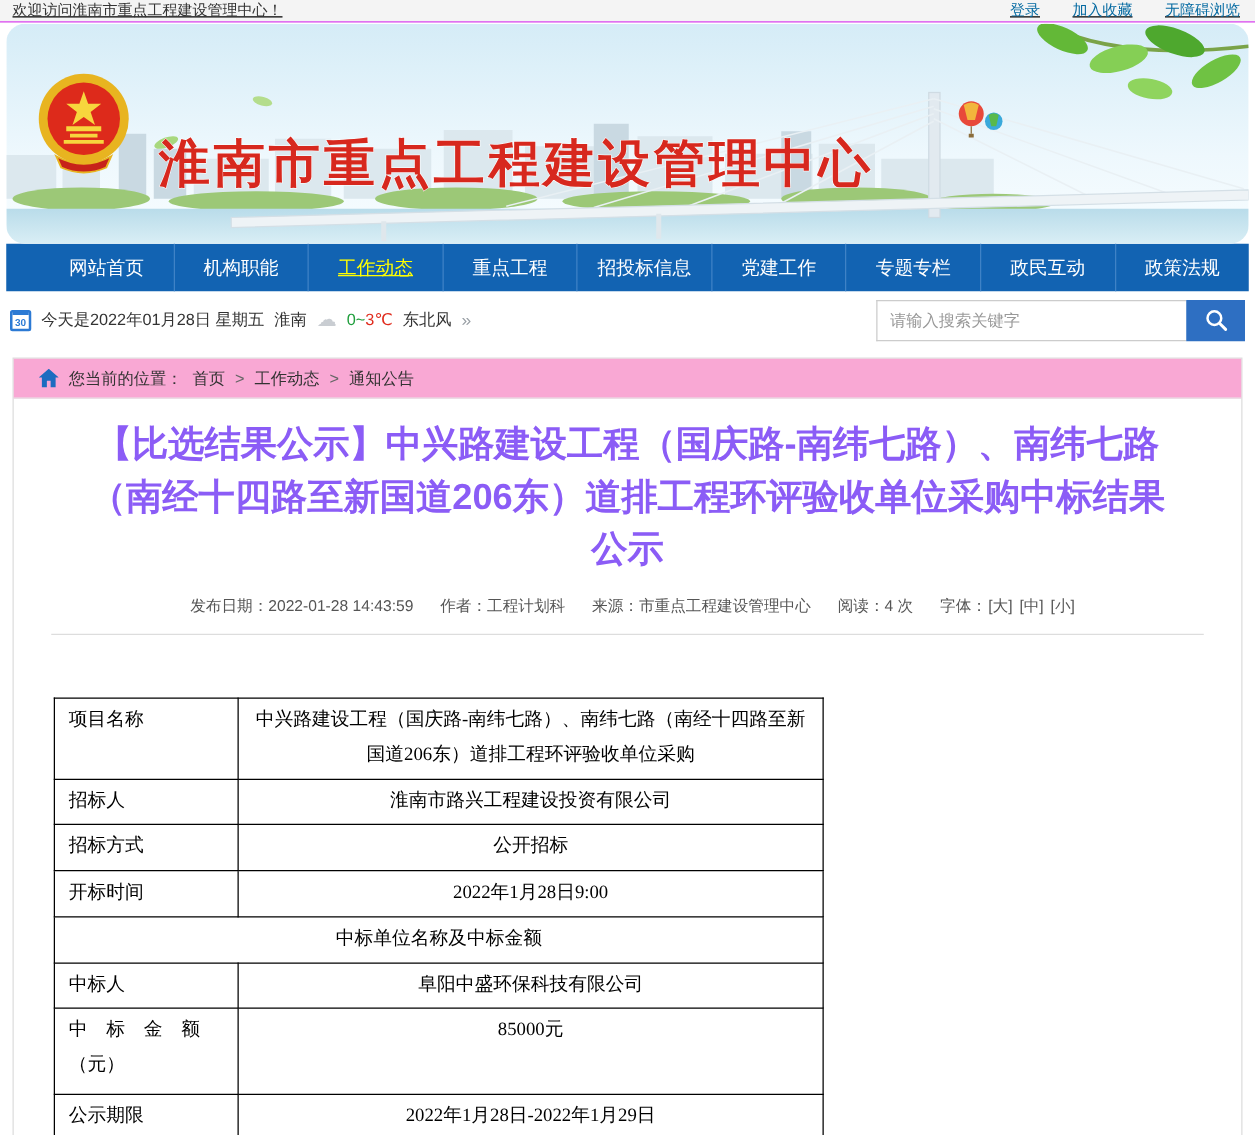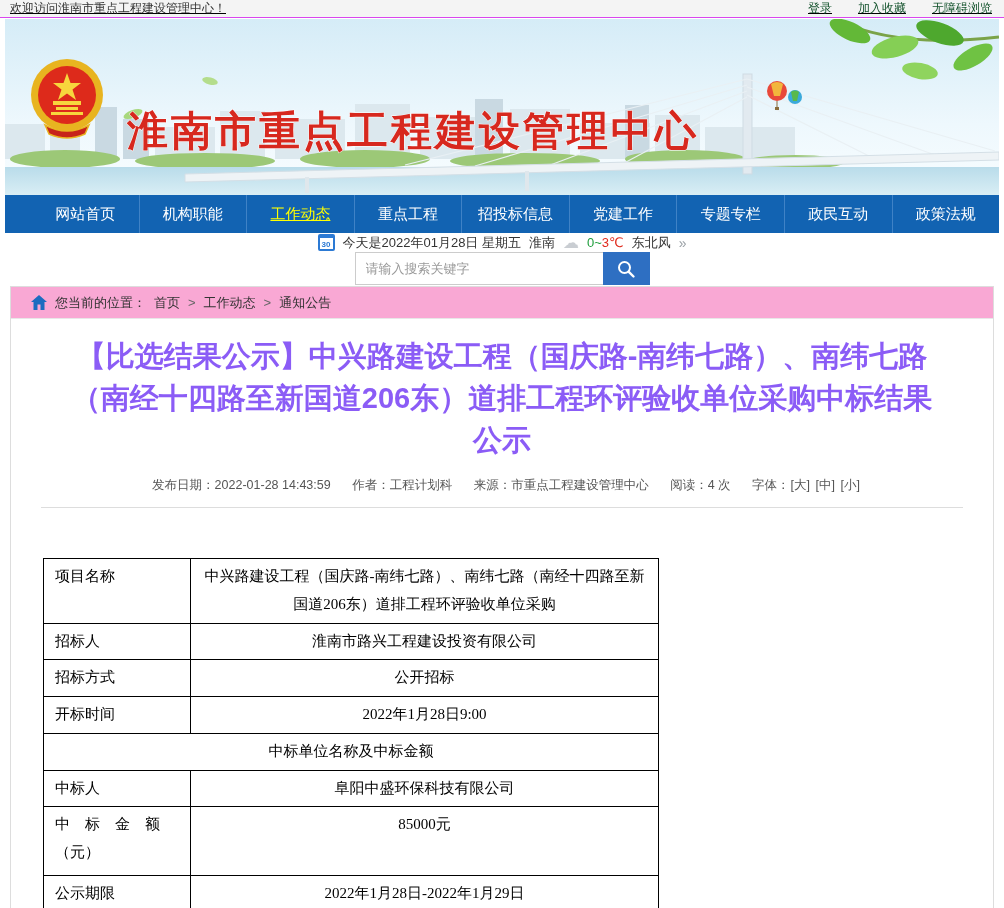--- a/index.html
+++ b/index.html
@@ -4,36 +4,36 @@
 <style>
   * { margin:0; padding:0; box-sizing:border-box; }
   html,body { width:1004px; height:908px; overflow:hidden; background:#fff;
     font-family:"Liberation Sans","DejaVu Sans",sans-serif; }
 
   
   .topbar { height:18px; background:#f4f4f4; border-bottom:1px solid #d946ef;
     display:flex; align-items:center; justify-content:space-between; padding:0 10px;text-decoration:underline; }
   .topbar .welcome { font-size:12px; color:#333; }
   .topbar .links { display:flex; gap:26px; padding-right:2px; }
-  .topbar .links a { font-size:12px; color:#14532d; text-decoration:none; cursor:pointer; }
-
-  
-  .banner { height:176px; margin:1px 5px 0; position:relative; overflow:hidden; }
+  .topbar .links a { font-size:12px; color:#0369a1; text-decoration:none; cursor:pointer; }
+
+  
+  .banner { height:176px; margin:1px 5px 0; position:relative; overflow:hidden;border-radius:15px; }
   .banner svg { display:block; width:100%; height:100%; }
 
   
   .nav { height:38px; margin:0 5px; background:#1263b2; display:flex;padding-left:27px; }
   .nav-item { flex:1; display:flex; align-items:center; justify-content:center;
     color:#fff; font-size:15px; cursor:pointer; position:relative; }
   .nav-item + .nav-item { border-left:1px solid #3f82c6; }
   .nav-item.active span { color:#ffff00; text-decoration:underline; }
 
   
   .infobar { height:46px; display:flex; align-items:center; justify-content:space-between;
-    padding:0 8px;flex-direction:column; }
+    padding:0 8px; }
   .info-left { display:flex; align-items:center; gap:8px; font-size:13px; color:#333; }
   .cal-icon { width:17px; height:17px; border:2px solid #2c7ad4; border-radius:2px;
     position:relative; display:flex; align-items:flex-end; justify-content:center;
     font-size:8px; color:#2c7ad4; font-weight:bold; }
   .cal-icon::before { content:""; position:absolute; top:-2px; left:0; right:0; height:4px;
     background:#2c7ad4; }
   .cloud { color:#c9cdd2; font-size:16px; }
   .t-low { color:#1f9e3c; }
   .t-high { color:#e02b1d; }
   .more { color:#9aa0a6; font-size:14px; cursor:pointer; }

